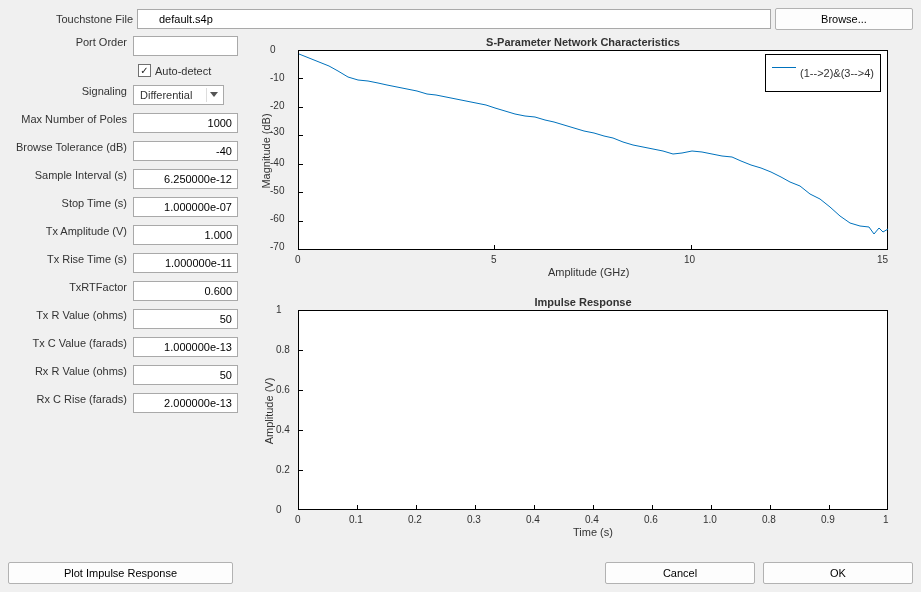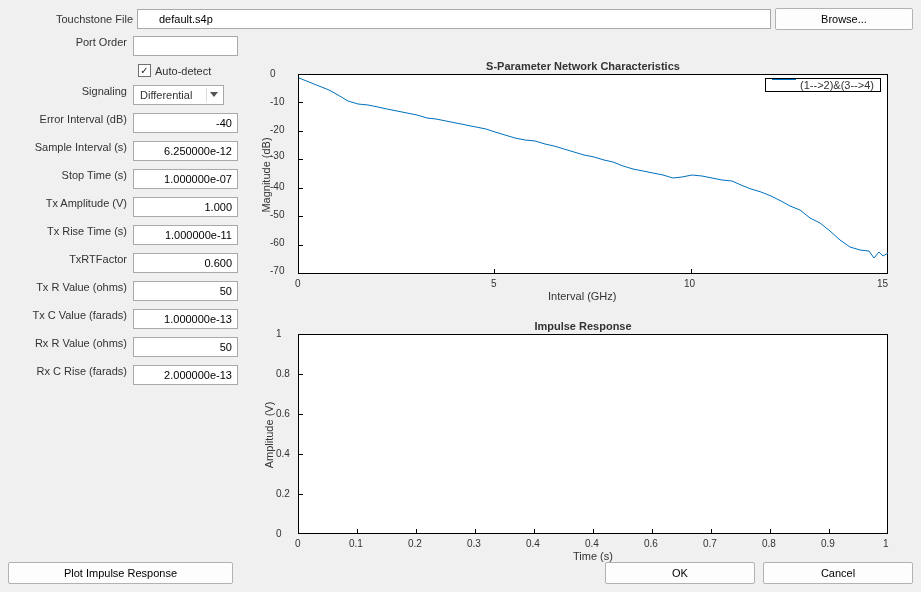--- a/index.html
+++ b/index.html
@@ -21,21 +21,21 @@
   .checkbox-row { display: flex; align-items: center; padding-left: 130px; gap:4px;}
   .checkbox { width: 13px; height: 13px; background: #fff; border: 1px solid #707070; display: inline-flex; align-items: center; justify-content: center; font-size: 10px; color: #222; }
   .charts { flex: 1; display: flex; flex-direction: column; }
   .chart-outer { position: relative; }
   .chart-title { text-align: center; font-weight: bold; font-size: 11px; color: #333; margin-bottom:2px;}
   .chart-area { position: relative; background: #fff; border: 1px solid #000; }
   .axis-label { position: absolute; font-size: 11px; color: #333; }
   .ylabel { transform: rotate(-90deg); transform-origin: center; white-space: nowrap; }
   .ticks { position: absolute; font-size: 10px; color: #333; }
   .tick { position:absolute; background:#000; }
-  .legend { position: absolute; background: #fff; border: 1px solid #000; padding: 0 6px; display: flex; align-items: flex-start; gap: 4px; font-size:11px;}
+  .legend { position: absolute; background: #fff; border: 1px solid #000; padding: 12px 6px; display: flex; align-items: flex-start; gap: 4px; font-size:11px;}
   .legend-line { width: 24px; height: 0; border-top: 1px solid #0072bd; }
   .bottom-bar { position: absolute; bottom: 8px; left: 8px; right: 8px; display: flex; gap: 8px; }
   .spacer { flex: 1; }
   .plot-btn { width: 225px; }
   .okcan { width: 150px; }
   svg .spline { fill: none; stroke: #0072bd; stroke-width: 1; }
 </style>
 </head>
 <body>
 
@@ -62,21 +62,25 @@
         <div class="select">
           <span>Differential</span>
           <span class="chev">
             <svg width="8" height="6" viewBox="0 0 8 6">
                 <path d="M0 0 L4 5 L8 0" fill="#555"></path>
               </svg>
           </span>
         </div>
       </div>
       <div class="field-row">
-          <div class="field-label">Error Interval (dB)</div>
+          <div class="field-label">Max Number of Poles</div>
+          <input class="field-input" value="1000" style="">
+        </div>
+      <div class="field-row">
+          <div class="field-label">Browse Tolerance (dB)</div>
           <input class="field-input" value="-40" style="">
         </div>
       <div class="field-row">
           <div class="field-label">Sample Interval (s)</div>
           <input class="field-input" value="6.250000e-12" style="">
         </div>
       <div class="field-row">
           <div class="field-label">Stop Time (s)</div>
           <input class="field-input" value="1.000000e-07" style="">
         </div>
@@ -105,21 +109,21 @@
           <input class="field-input" value="50" style="">
         </div>
       <div class="field-row">
           <div class="field-label">Rx C Rise (farads)</div>
           <input class="field-input" value="2.000000e-13" style="">
         </div>
     </div>
 
     <div class="charts">
 
-      <div class="chart-outer" style="height:250px;margin-top:24px;">
+      <div class="chart-outer" style="height:250px;">
         <div class="chart-title">S-Parameter Network Characteristics</div>
         <div style="position:relative; margin-left:45px; margin-bottom:18px;">
           <div class="chart-area" style="width:590px; height:200px;">
             <svg width="590" height="200" viewBox="0 0 590 200">
               <polyline class="spline" points="0,3 10,7 20,11 30,15 39,20 49,26 59,29 69,30 79,32 88,34 98,36 108,38 118,40 128,43 137,44 147,46 157,48 167,50 177,52 187,54 196,57 206,60 216,63 226,65 236,66 246,69 255,71 265,74 275,77 285,80 295,82 305,85 314,87 324,91 334,94 344,96 354,98 364,100 374,103 383,102 393,100 403,101 413,103 423,105 433,106 442,110 452,114 462,117 472,121 482,126 491,131 501,135 511,143 521,148 531,156 541,165 551,172 561,175 570,176 575,183 580,177 584,181 589,178"></polyline>
             </svg>
             <div class="legend" style="top:3px; right:6px;">
               <div class="legend-line"></div>
               <span>(1--&gt;2)&amp;(3--&gt;4)</span>
             </div>
@@ -141,21 +145,21 @@
           <div class="tick" style="left:0;top:142px;width:5px;height:1px;"></div>
           <div class="tick" style="left:0;top:171px;width:5px;height:1px;"></div>
 
           <div class="ticks" style="left:-3px; top:204px;">0</div>
           <div class="ticks" style="left:193px; top:204px;">5</div>
           <div class="ticks" style="left:386px; top:204px;">10</div>
           <div class="ticks" style="left:579px; top:204px;">15</div>
           <div class="tick" style="left:196px;top:195px;width:1px;height:5px;"></div>
           <div class="tick" style="left:393px;top:195px;width:1px;height:5px;"></div>
           <div class="axis-label ylabel" style="left:-70px; top:95px;">Magnitude (dB)</div>
-          <div class="axis-label" style="left:250px; top:216px;">Interval (GHz)</div>
+          <div class="axis-label" style="left:250px; top:216px;">Amplitude (GHz)</div>
         </div>
       </div>
 
       <div class="chart-outer" style="height:250px; margin-top:10px;">
         <div class="chart-title">Impulse Response</div>
         <div style="position:relative; margin-left:45px; margin-bottom:18px;">
           <div class="chart-area" style="width:590px; height:200px;"></div>
 
           <div class="ticks" style="left:-22px; top:-6px;">1</div>
           <div class="ticks" style="left:-22px; top:34px;">0.8</div>
@@ -168,21 +172,21 @@
           <div class="tick" style="left:0;top:120px;width:5px;height:1px;"></div>
           <div class="tick" style="left:0;top:160px;width:5px;height:1px;"></div>
 
           <div class="ticks" style="left:-3px; top:204px;">0</div>
           <div class="ticks" style="left:51px; top:204px;">0.1</div>
           <div class="ticks" style="left:110px; top:204px;">0.2</div>
           <div class="ticks" style="left:169px; top:204px;">0.3</div>
           <div class="ticks" style="left:228px; top:204px;">0.4</div>
           <div class="ticks" style="left:287px; top:204px;">0.4</div>
           <div class="ticks" style="left:346px; top:204px;">0.6</div>
-          <div class="ticks" style="left:405px; top:204px;">0.7</div>
+          <div class="ticks" style="left:405px; top:204px;">1.0</div>
           <div class="ticks" style="left:464px; top:204px;">0.8</div>
           <div class="ticks" style="left:523px; top:204px;">0.9</div>
           <div class="ticks" style="left:585px; top:204px;">1</div>
           <div class="tick" style="left:59px;top:195px;width:1px;height:5px;"></div>
           <div class="tick" style="left:118px;top:195px;width:1px;height:5px;"></div>
           <div class="tick" style="left:177px;top:195px;width:1px;height:5px;"></div>
           <div class="tick" style="left:236px;top:195px;width:1px;height:5px;"></div>
           <div class="tick" style="left:295px;top:195px;width:1px;height:5px;"></div>
           <div class="tick" style="left:354px;top:195px;width:1px;height:5px;"></div>
           <div class="tick" style="left:413px;top:195px;width:1px;height:5px;"></div>
@@ -191,17 +195,17 @@
           <div class="axis-label ylabel" style="left:-62px; top:95px;">Amplitude (V)</div>
           <div class="axis-label" style="left:275px; top:216px;">Time (s)</div>
         </div>
       </div>
     </div>
   </div>
 
   <div class="bottom-bar">
     <button class="btn plot-btn">Plot Impulse Response</button>
     <div class="spacer"></div>
+    <button class="btn okcan">Cancel</button>
     <button class="btn okcan">OK</button>
-    <button class="btn okcan">Cancel</button>
   </div>
 
 </div>
 
 </body></html>

